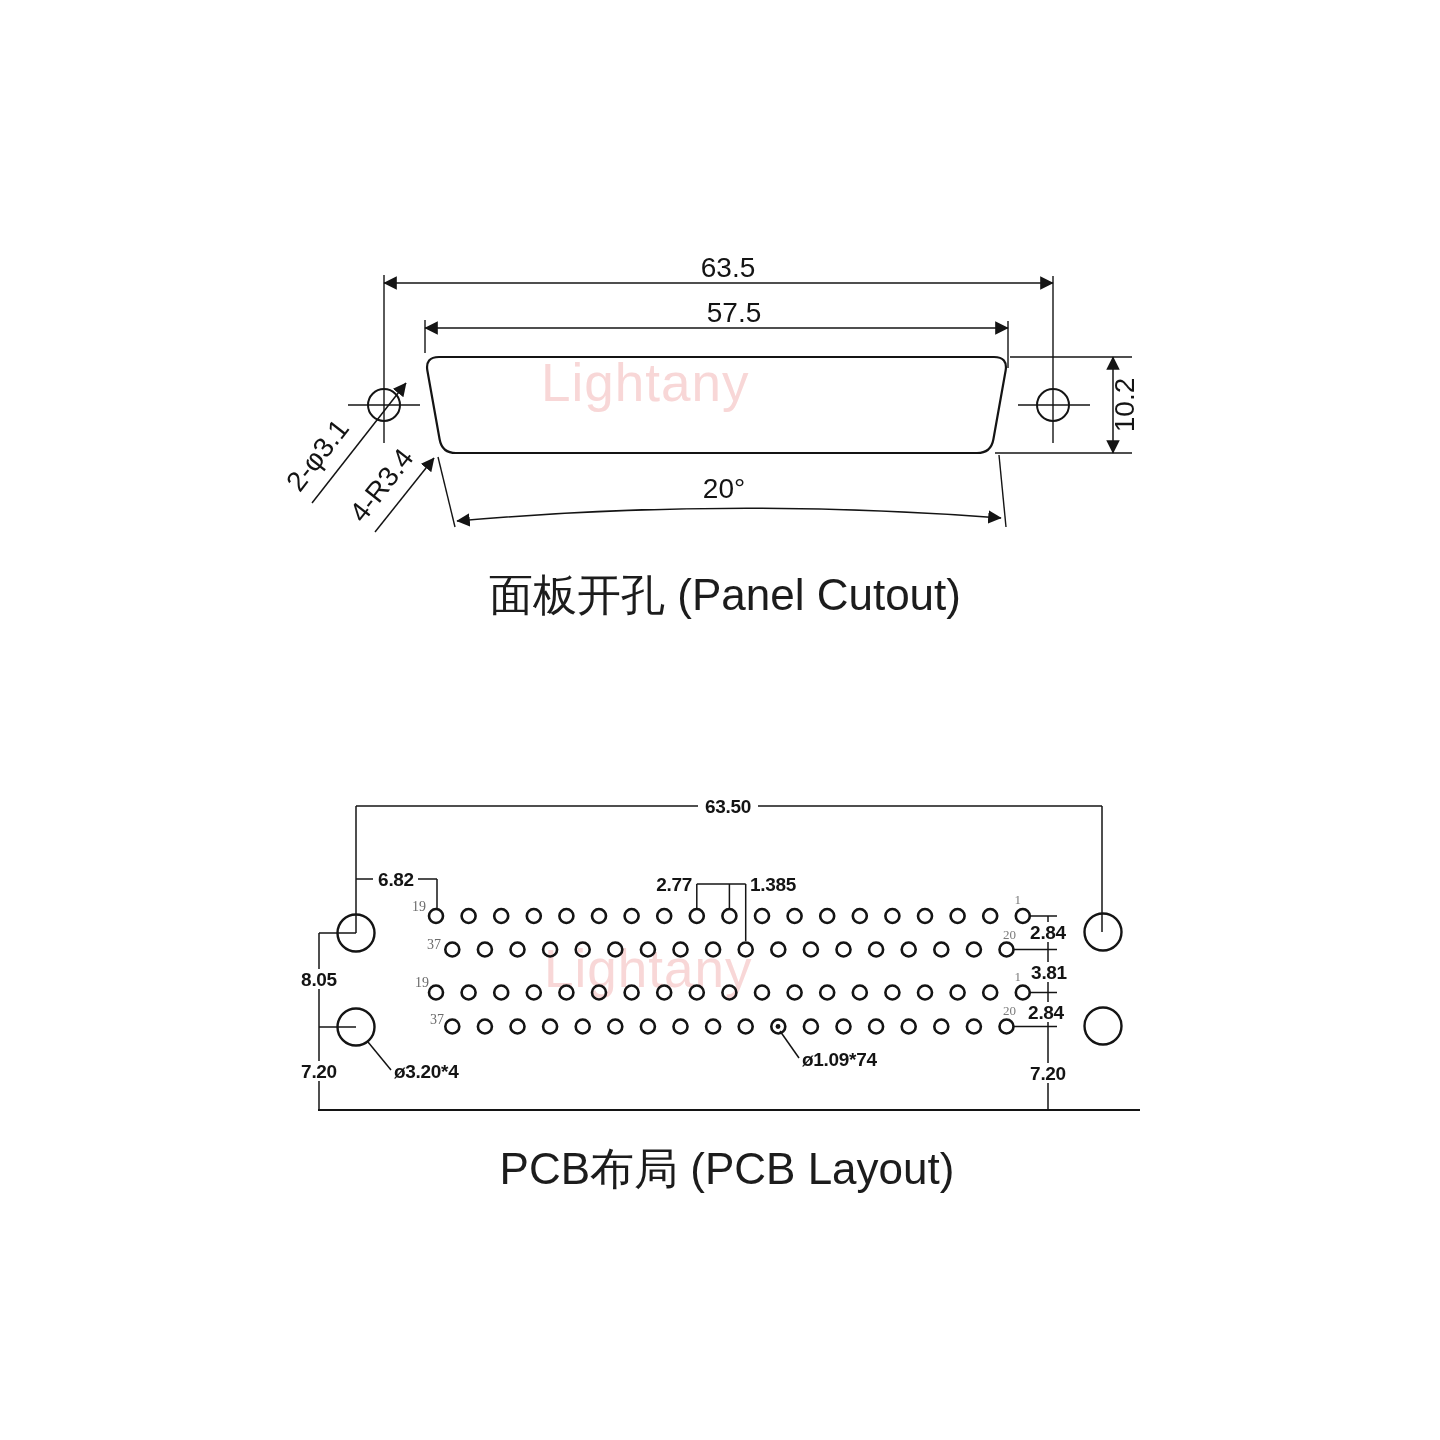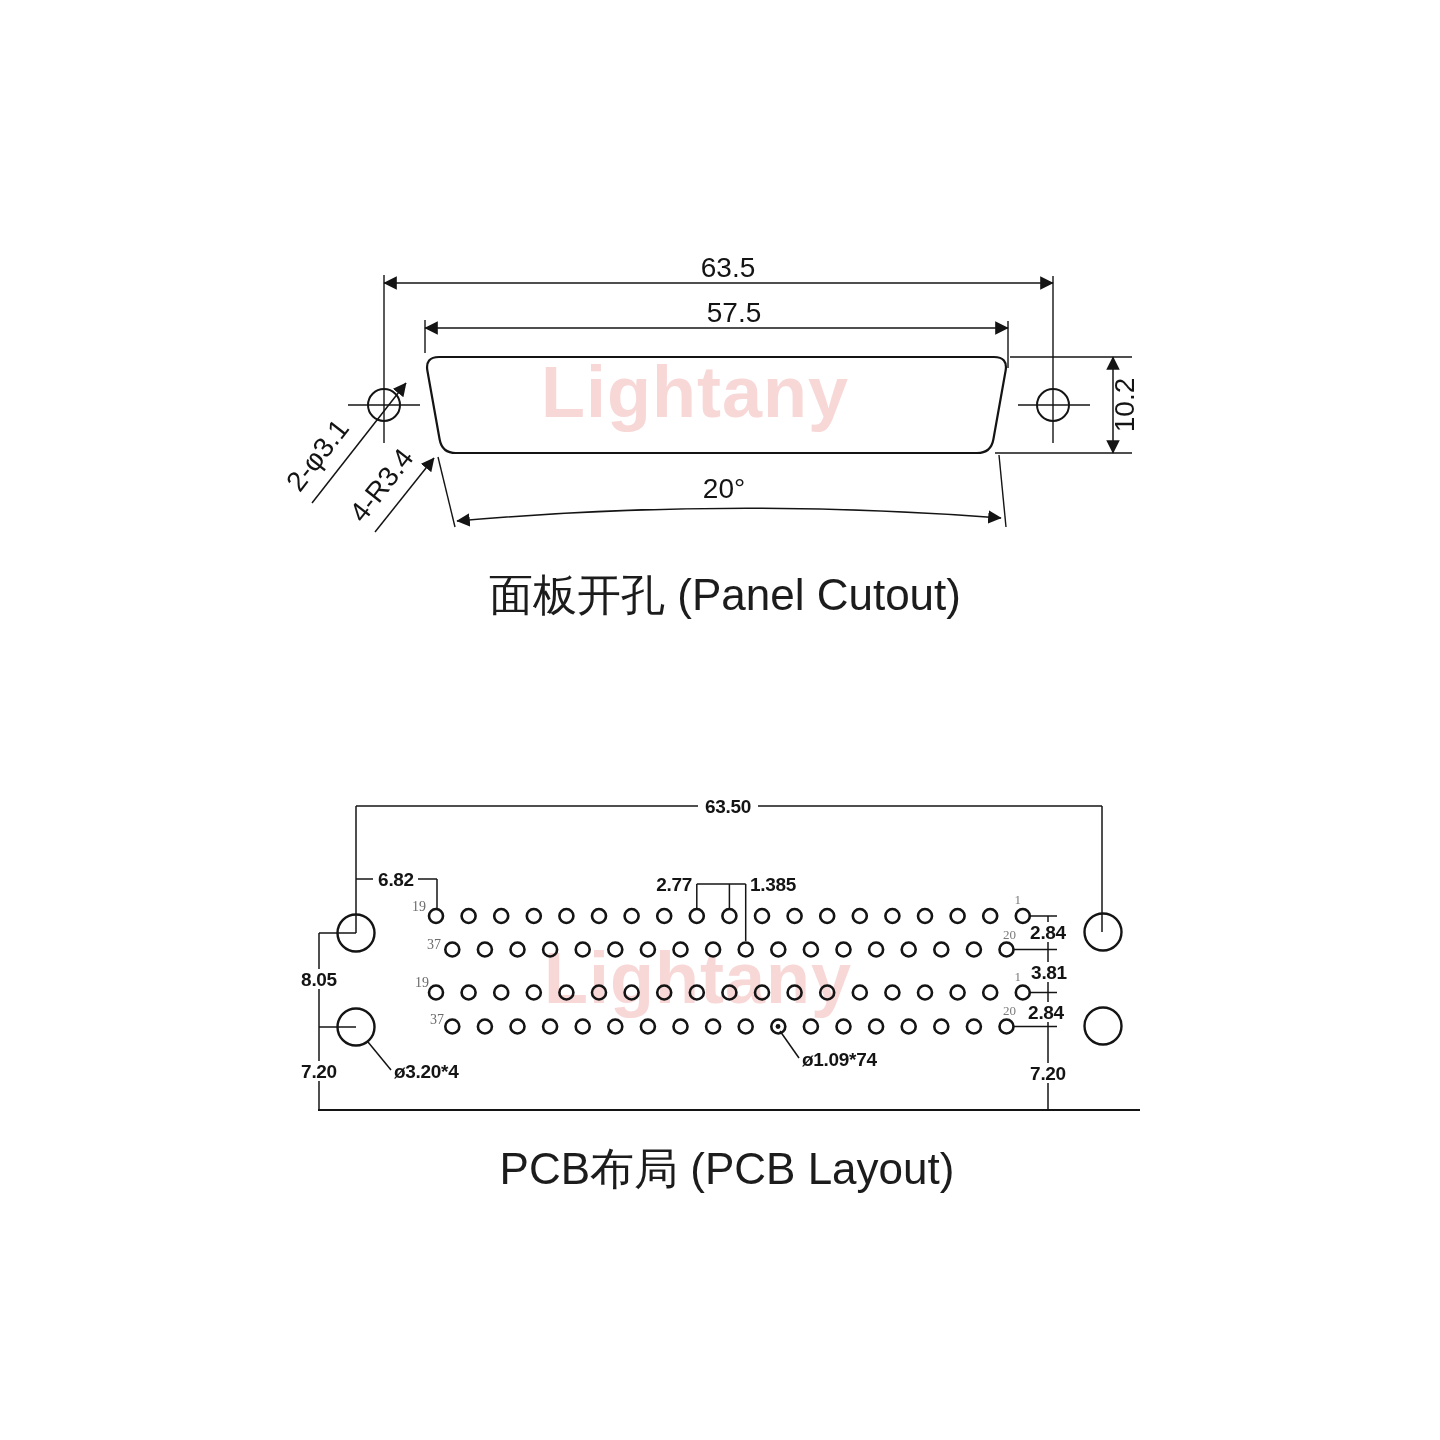--- a/index.html
+++ b/index.html
@@ -1,18 +1,18 @@
 <!DOCTYPE html>
 <html><head>
 <meta charset="utf-8">
 <style>
   html,body{margin:0;padding:0;background:#ffffff;}
   .canvas{position:relative;width:1440px;height:1440px;background:#ffffff;overflow:hidden;
           font-family:"Liberation Sans","DejaVu Sans",sans-serif;}
-  .watermark{position:absolute;z-index:0;color:#f8d7d7;font-size:72px;font-weight:700;
+  .watermark{position:absolute;z-index:0;color:#f8d7d7;font-size:53px;font-weight:400;
              letter-spacing:1px;white-space:nowrap;line-height:1;user-select:none;}
   .wm-top{left:541px;top:356px;}
   .wm-bottom{left:544px;top:942px;}
   svg.draw{position:absolute;left:0;top:0;z-index:1;}
   
   .outline{fill:none;stroke:#141414;stroke-width:2.2;}
   .thin{fill:none;stroke:#141414;stroke-width:1.4;}
   .dim{fill:none;stroke:#141414;stroke-width:1.5;}
   .hole{fill:none;stroke:#141414;stroke-width:2.6;}
   .mount{fill:none;stroke:#141414;stroke-width:2.4;}

